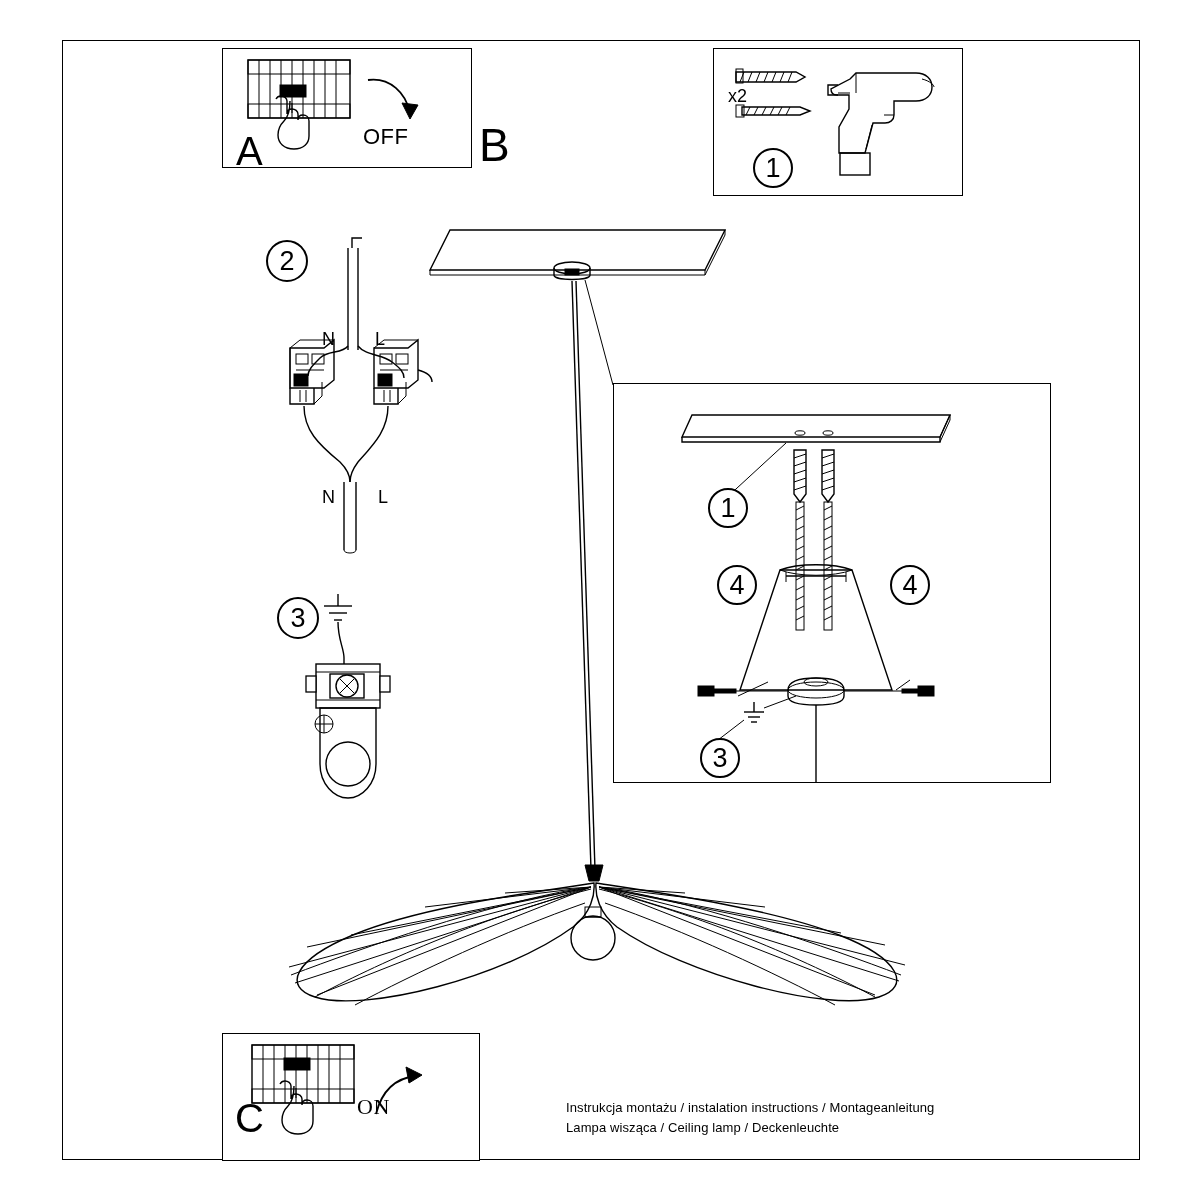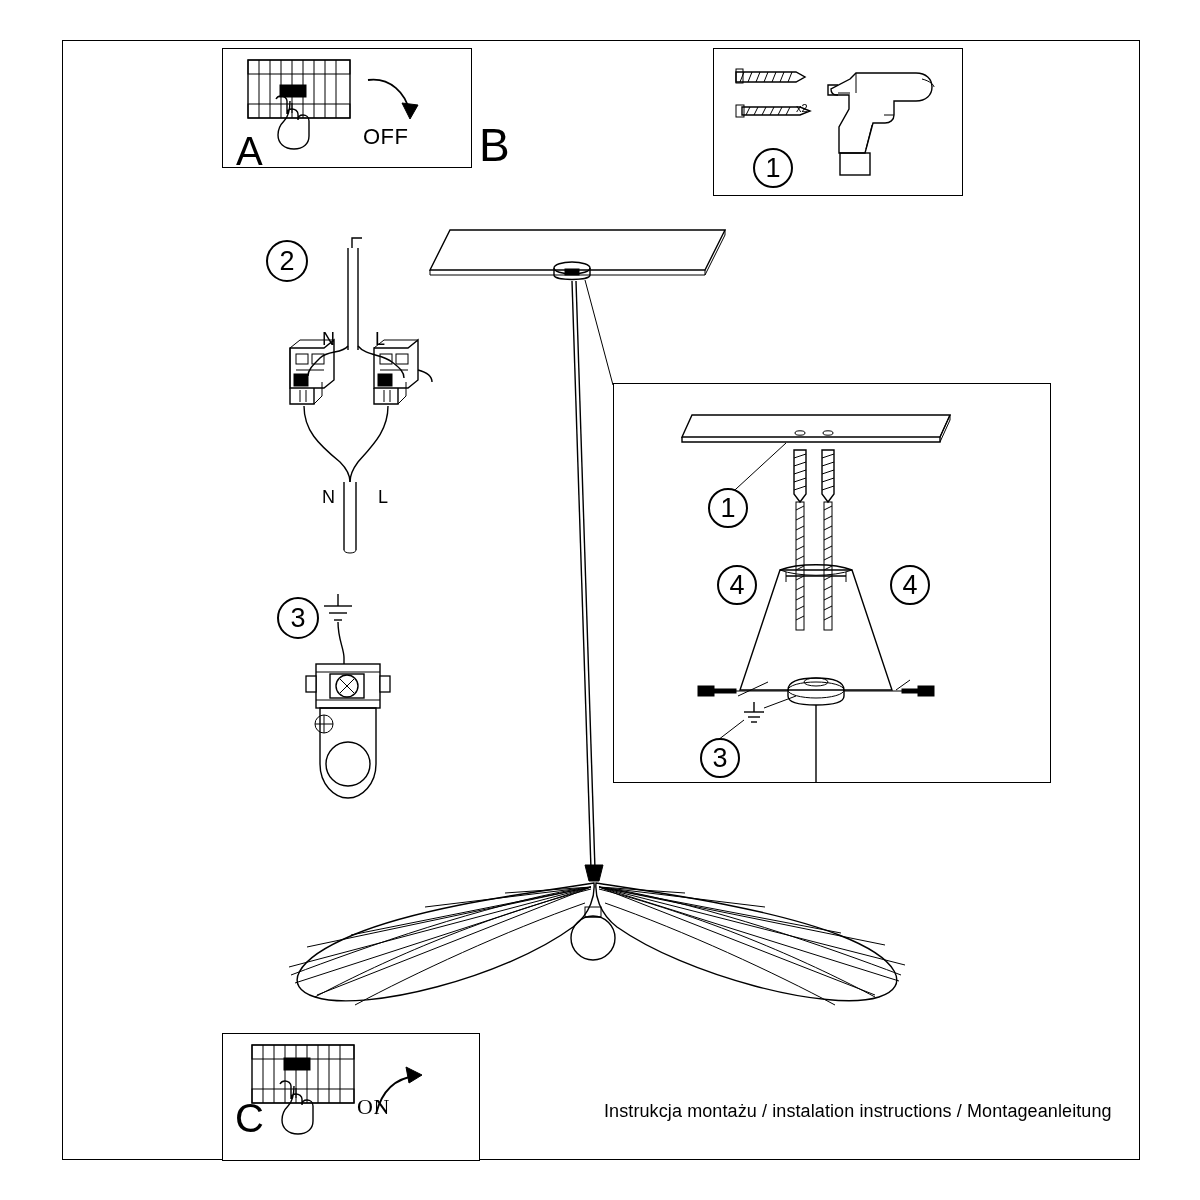--- a/index.html
+++ b/index.html
@@ -72,30 +72,30 @@
     box-sizing: border-box;
     background: #fff;
   }
   .nc-1a { left: 753px; top: 148px; width: 40px; height: 40px; }
   .nc-2  { left: 266px; top: 240px; width: 42px; height: 42px; }
   .nc-3  { left: 277px; top: 597px; width: 42px; height: 42px; }
   .nc-1b { left: 708px; top: 488px; width: 40px; height: 40px; }
   .nc-4l { left: 717px; top: 565px; width: 40px; height: 40px; }
   .nc-4r { left: 890px; top: 565px; width: 40px; height: 40px; }
   .nc-3b { left: 700px; top: 738px; width: 40px; height: 40px; }
-  .x2 { left: 796px; top: 86px; font-size: 11px; margin-top: 16px; }
+  .x2 { left: 728px; top: 86px; font-size: 18px; }
   .lbl-N1 { left: 322px; top: 329px; font-size: 18px; }
   .lbl-L1 { left: 375px; top: 329px; font-size: 18px; }
   .lbl-N2 { left: 322px; top: 487px; font-size: 18px; }
   .lbl-L2 { left: 378px; top: 487px; font-size: 18px; }
 
   
   .footer {
-    left: 604px; top: 1098px;
-    font-size: 18px;
+    left: 566px; top: 1098px;
+    font-size: 13px;
     line-height: 1.5;
     letter-spacing: 0.1px;
   }
 
   svg { display:block; }
   .ln { fill: none; stroke: #000; stroke-width: 1.4; }
   .ln-thin { fill: none; stroke: #000; stroke-width: 1; }
   .ln-th { fill: none; stroke: #000; stroke-width: 1.8; }
   .fillw { fill: #fff; stroke: #000; stroke-width: 1.3; }
   .fillk { fill: #000; stroke: #000; stroke-width: 1; }
@@ -469,15 +469,16 @@
 
     <path class="ln-th" d="M136 74 C142 50 156 38 176 36"></path>
     <path class="fillk" d="M182 35 l-16 -8 l3 16 z"></path>
   </svg>
 
   <div class="abs letter label-c">C</div>
   <div class="abs word word-on">ON</div>
 
   <div class="abs footer">
     <div>Instrukcja montażu / instalation instructions / Montageanleitung</div>
+    <div>Lampa wisząca / Ceiling lamp / Deckenleuchte</div>
   </div>
 
 </div>
 
 </body></html>

